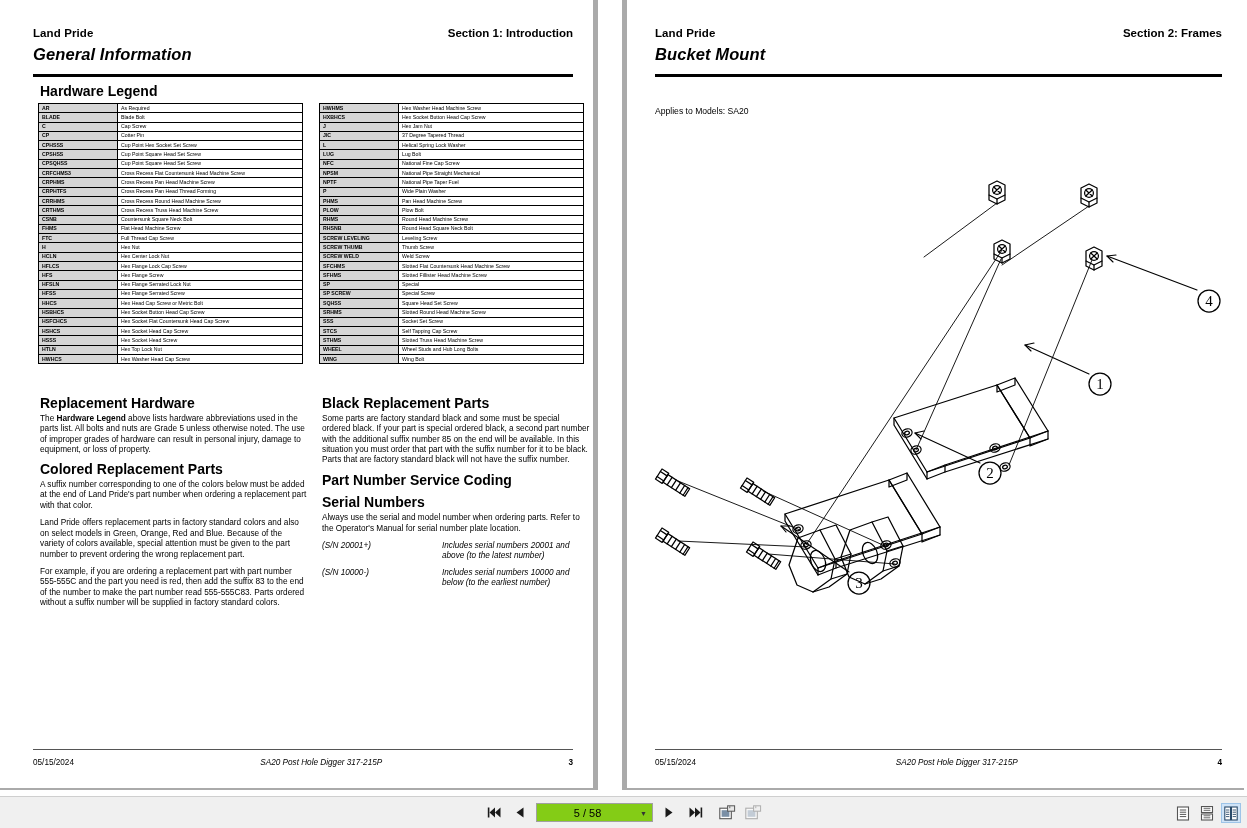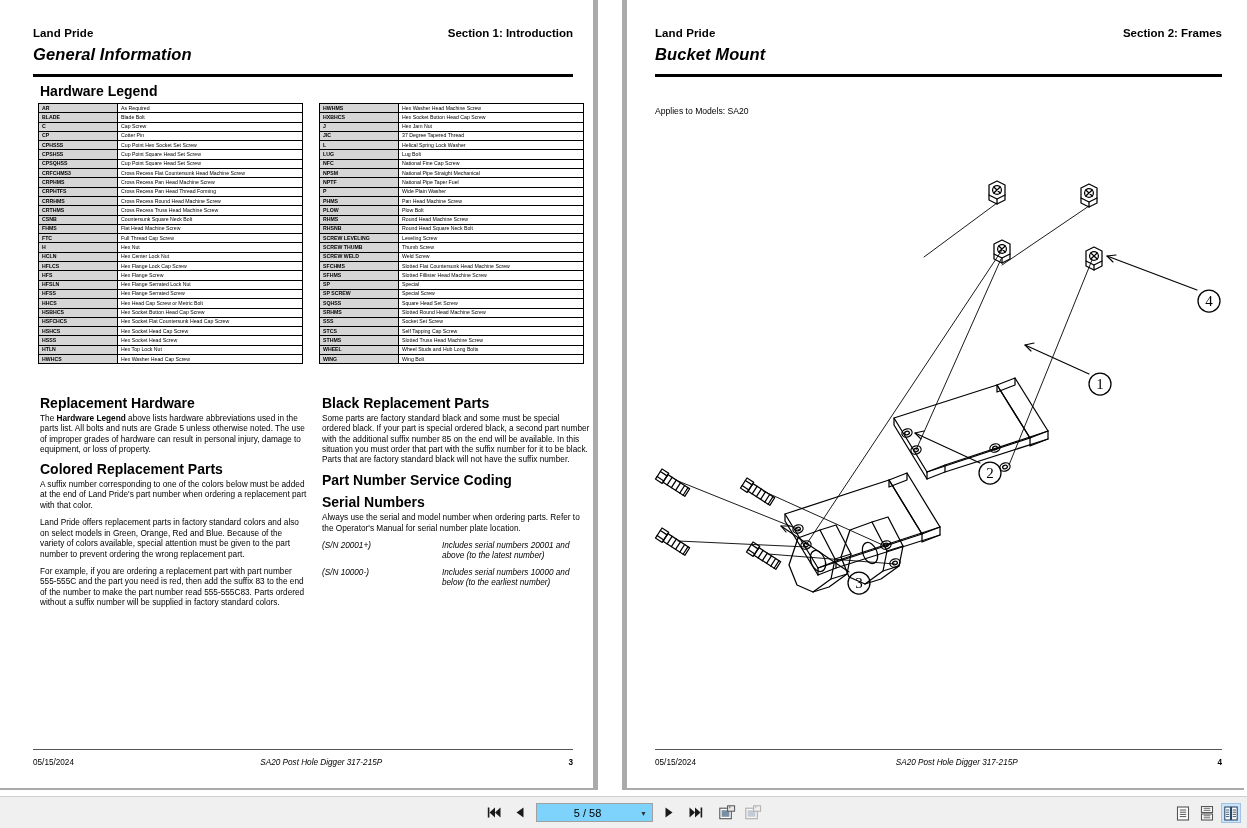--- a/index.html
+++ b/index.html
@@ -142,21 +142,21 @@
   .tb-center { display: flex; align-items: center; gap: 6px; }
   .tb-btn {
     width: 20px; height: 20px;
     display: flex; align-items: center; justify-content: center;
     background: transparent; border: none; cursor: pointer; padding: 0;
     color: #1a1a1a;
   }
   .tb-btn svg { display: block; }
   .page-select {
     width: 117px; height: 19px;
-    background: #7dd3fc;
+    background: #84cc16;
     border: 1px solid #a0a0a0;
     font-family: "Liberation Sans", sans-serif;
     font-size: 11px;
     text-align: center;
     color: #000;
     padding: 0 14px 0 0;
     -webkit-appearance: none; appearance: none;
     cursor: pointer;
     position: relative;
   }

